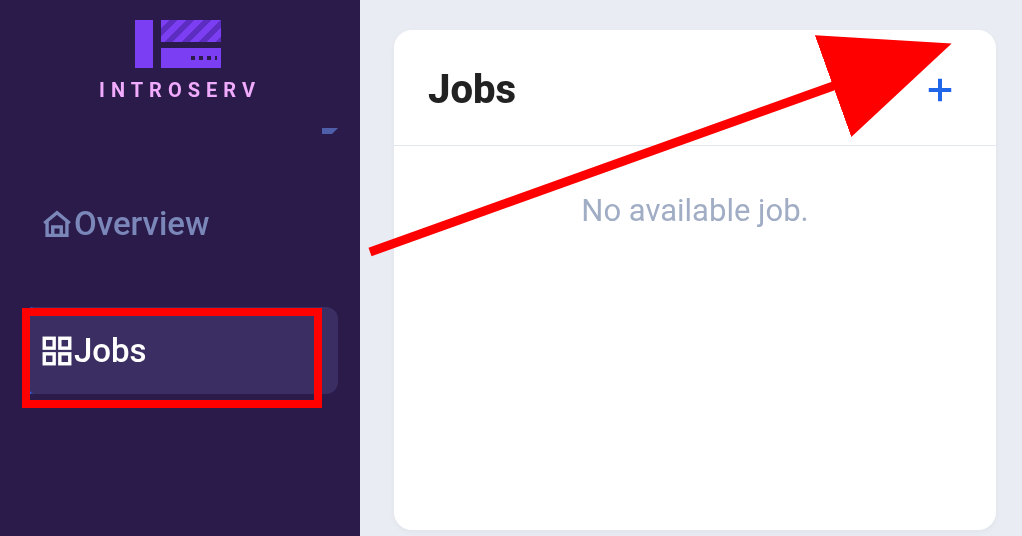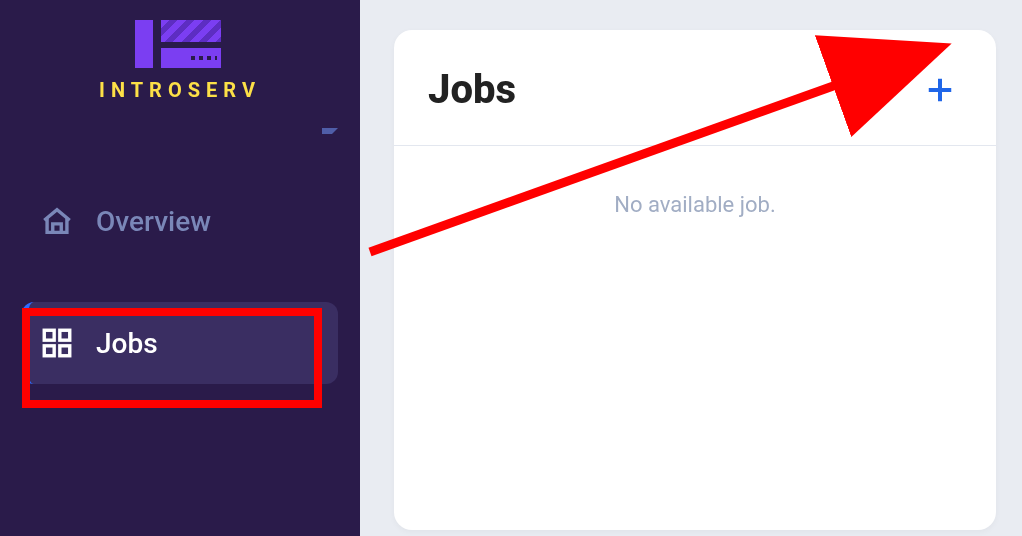--- a/index.html
+++ b/index.html
@@ -28,34 +28,34 @@
     display: flex;
     gap: 8px;
     align-items: flex-end;
     margin-bottom: 10px;
   }
   .logo-bar-a { width: 18px; height: 48px; background: #7b3ef2; }
   .logo-bar-b { width: 60px; height: 48px; display: flex; flex-direction: column; gap: 6px; }
   .logo-slab1 { height: 22px; background: repeating-linear-gradient(135deg, #7b3ef2 0 6px, #5d2dc2 6px 12px); }
   .logo-slab2 { height: 20px; background: #7b3ef2; position: relative; }
   .logo-slab2::after { content:""; position:absolute; right:4px; top:8px; width:26px; height:4px; background: repeating-linear-gradient(90deg, #2a1b4a 0 4px, transparent 4px 8px); }
-  .brand-name { color:#fde047; font-weight:700; letter-spacing:6px; font-size:20px; }
+  .brand-name { color:#f0abfc; font-weight:700; letter-spacing:6px; font-size:20px; }
   .collapse-mark {
     position:absolute; right:22px; top:128px;
     width:16px; height:16px; border-top:6px solid #4f5ea8; border-right:6px solid transparent;
   }
 
   .nav { margin-top: 70px; display:flex; flex-direction:column; gap:40px; padding: 0 22px; }
   .nav-item {
-    display:flex; align-items:center; gap:22px;
+    display:flex; align-items:center; 
     padding: 24px 18px;
     border-radius: 12px;
     cursor:pointer;
     color:#7a87b8;
-    font-size:28px;
+    font-size:33px;
     font-weight:500;
   }
   .nav-item.active { background:#3a2e62; color:#fff; border-left:6px solid #2f6bff; padding-left:12px; }
   .nav-icon { width:34px; height:34px; display:flex; align-items:center; justify-content:center; flex-shrink:0; }
   .nav-icon svg { width:34px; height:34px; stroke:currentColor; fill:none; stroke-width:2.4; }
 
   .highlight-box {
     position:absolute;
     left:22px;
     top:308px;
@@ -77,21 +77,21 @@
     position:relative;
   }
   .card-header {
     display:flex; align-items:center; justify-content:space-between;
     padding: 36px 38px 32px 34px;
     border-bottom:1px solid #e3e7ef;
   }
   .card-title { font-size:40px; font-weight:800; color:#222; }
   .add-btn { width:36px; height:36px; display:flex; align-items:center; justify-content:center; cursor:pointer; color:#2066e8; }
   .add-btn svg { width:30px; height:30px; stroke:currentColor; stroke-width:3.2; fill:none; }
-  .empty-text { text-align:center; color:#a1adc4; font-size:22px; padding-top:46px; }
+  .empty-text { text-align:center; color:#a1adc4; font-size:31px; padding-top:46px; }
 
   
   .annotation { position:absolute; inset:0; pointer-events:none; }
 </style>
 </head>
 <body>
 
 <aside class="sidebar">
   <div class="logo-block">
     <div class="logo-mark">

